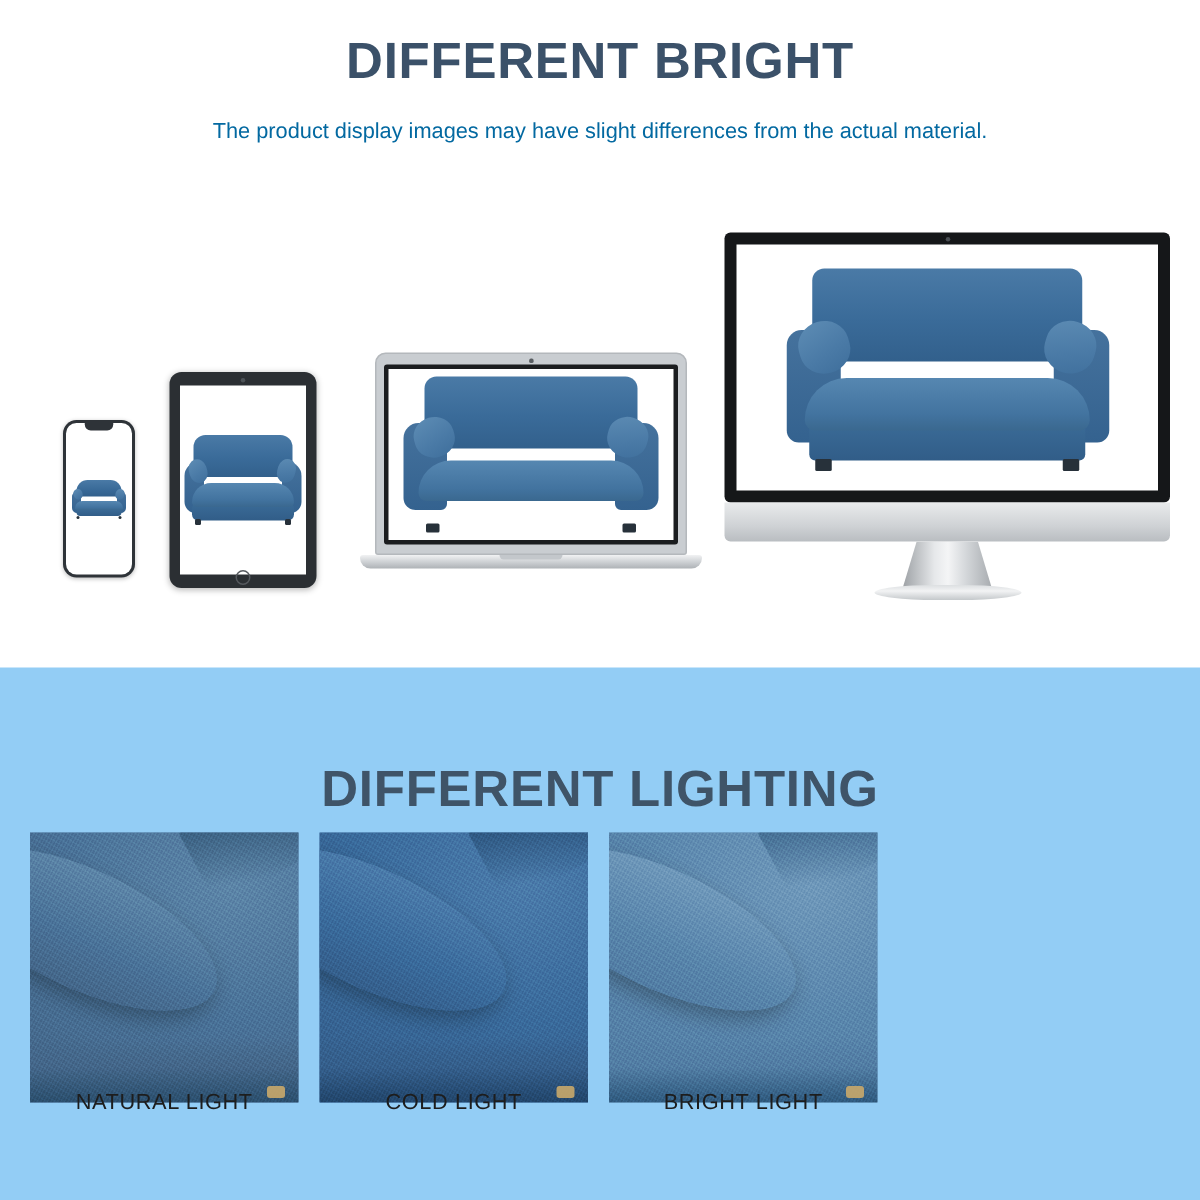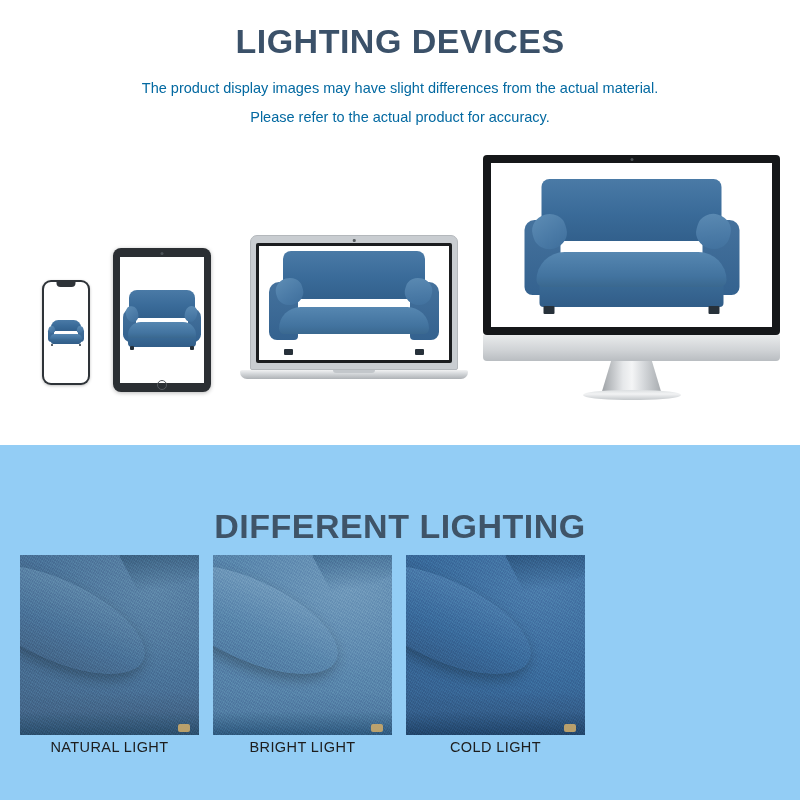--- a/index.html
+++ b/index.html
@@ -204,36 +204,35 @@
     background:#c9a96a;border-radius:2px;opacity:.9;
   }
   .fab-noise{
     position:absolute;inset:0;
     background-image:
       repeating-linear-gradient(118deg,rgba(255,255,255,.055) 0 1px,rgba(0,0,0,.045) 1px 2px),
       repeating-linear-gradient(32deg,rgba(255,255,255,.04) 0 1px,rgba(0,0,0,.035) 1px 3px);
     mix-blend-mode:overlay;
   }
   .swatch-label{
-    position:absolute;left:0;top:184px;width:179px;
+    position:absolute;left:0;top:172px;width:179px;
     text-align:center;font-size:14.5px;color:#1d1d1d;letter-spacing:.4px;
   }
 </style>
 </head>
 <body>
 
 <div class="page">
 
   <div class="devices-section">
 
-    <h1 class="section-title" id="devices-title" style="color: rgb(59, 81, 105);">LIGHTING DEVICES</h1>
+    <h1 class="section-title" id="devices-title" style="color: rgb(59, 81, 105);">DIFFERENT BRIGHT</h1>
 
     <div class="subtitle" id="sub-line-1">The product display images may have slight differences from the actual material.</div>
 
-    <div class="subtitle" id="sub-line-2">Please refer to the actual product for accuracy.</div>
 
     <div class="device-stage">
 
       <div id="phone">
         <div class="notch"></div>
         <div class="screen">
           <div class="sofa">
             <div class="back"></div>
             <div class="armL"></div>
               <div class="armR"></div>
@@ -324,37 +323,37 @@
             <div class="fab-bg" style="background: radial-gradient(120% 90% at 75% 20%, rgb(93, 134, 168) 0%, rgb(74, 115, 153) 55%, rgb(68, 103, 138) 100%);"></div>
             <div class="fab-corner" style="background: linear-gradient(200deg, rgb(43, 79, 110) 0%, rgba(0, 0, 0, 0) 85%);"></div>
             <div class="fab-bolster" style="background: linear-gradient(rgb(93, 134, 168) 0%, rgb(74, 115, 153) 58%, rgb(68, 103, 138) 100%);"></div>
             <div class="fab-lower" style="background: linear-gradient(rgba(0, 0, 0, 0) 0%, rgb(68, 103, 138) 45%, rgb(43, 79, 110) 100%);"></div>
             <div class="fab-noise"></div>
             <div class="fab-tag"></div>
           </div>
           <div class="swatch-label">NATURAL LIGHT</div>
         </div>
         <div class="swatch-cell">
+          <div class="swatch-img" style="background: rgb(58, 107, 156);">
+            <div class="fab-bg" style="background: radial-gradient(120% 90% at 75% 20%, rgb(75, 124, 171) 0%, rgb(58, 107, 156) 55%, rgb(53, 95, 140) 100%);"></div>
+            <div class="fab-corner" style="background: linear-gradient(200deg, rgb(33, 69, 107) 0%, rgba(0, 0, 0, 0) 85%);"></div>
+            <div class="fab-bolster" style="background: linear-gradient(rgb(75, 124, 171) 0%, rgb(58, 107, 156) 58%, rgb(53, 95, 140) 100%);"></div>
+            <div class="fab-lower" style="background: linear-gradient(rgba(0, 0, 0, 0) 0%, rgb(53, 95, 140) 45%, rgb(33, 69, 107) 100%);"></div>
+            <div class="fab-noise"></div>
+            <div class="fab-tag"></div>
+          </div>
+          <div class="swatch-label">COLD LIGHT</div>
+        </div>
+        <div class="swatch-cell">
           <div class="swatch-img" style="background: rgb(90, 135, 173);">
             <div class="fab-bg" style="background: radial-gradient(120% 90% at 75% 20%, rgb(112, 153, 187) 0%, rgb(90, 135, 173) 55%, rgb(82, 126, 164) 100%);"></div>
             <div class="fab-corner" style="background: linear-gradient(200deg, rgb(47, 90, 127) 0%, rgba(0, 0, 0, 0) 85%);"></div>
             <div class="fab-bolster" style="background: linear-gradient(rgb(112, 153, 187) 0%, rgb(90, 135, 173) 58%, rgb(82, 126, 164) 100%);"></div>
             <div class="fab-lower" style="background: linear-gradient(rgba(0, 0, 0, 0) 0%, rgb(82, 126, 164) 45%, rgb(47, 90, 127) 100%);"></div>
             <div class="fab-noise"></div>
             <div class="fab-tag"></div>
           </div>
           <div class="swatch-label">BRIGHT LIGHT</div>
         </div>
-        <div class="swatch-cell">
-          <div class="swatch-img" style="background: rgb(58, 107, 156);">
-            <div class="fab-bg" style="background: radial-gradient(120% 90% at 75% 20%, rgb(75, 124, 171) 0%, rgb(58, 107, 156) 55%, rgb(53, 95, 140) 100%);"></div>
-            <div class="fab-corner" style="background: linear-gradient(200deg, rgb(33, 69, 107) 0%, rgba(0, 0, 0, 0) 85%);"></div>
-            <div class="fab-bolster" style="background: linear-gradient(rgb(75, 124, 171) 0%, rgb(58, 107, 156) 58%, rgb(53, 95, 140) 100%);"></div>
-            <div class="fab-lower" style="background: linear-gradient(rgba(0, 0, 0, 0) 0%, rgb(53, 95, 140) 45%, rgb(33, 69, 107) 100%);"></div>
-            <div class="fab-noise"></div>
-            <div class="fab-tag"></div>
-          </div>
-          <div class="swatch-label">COLD LIGHT</div>
-        </div>
       </div>
   </div>
 
 </div>
 
 </body></html>

